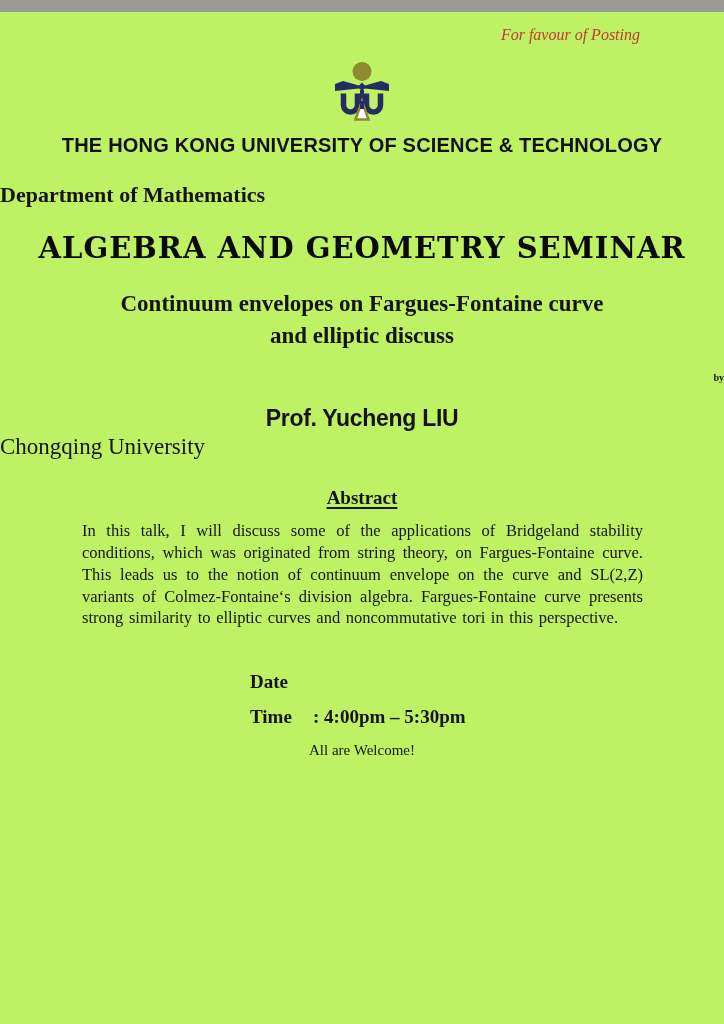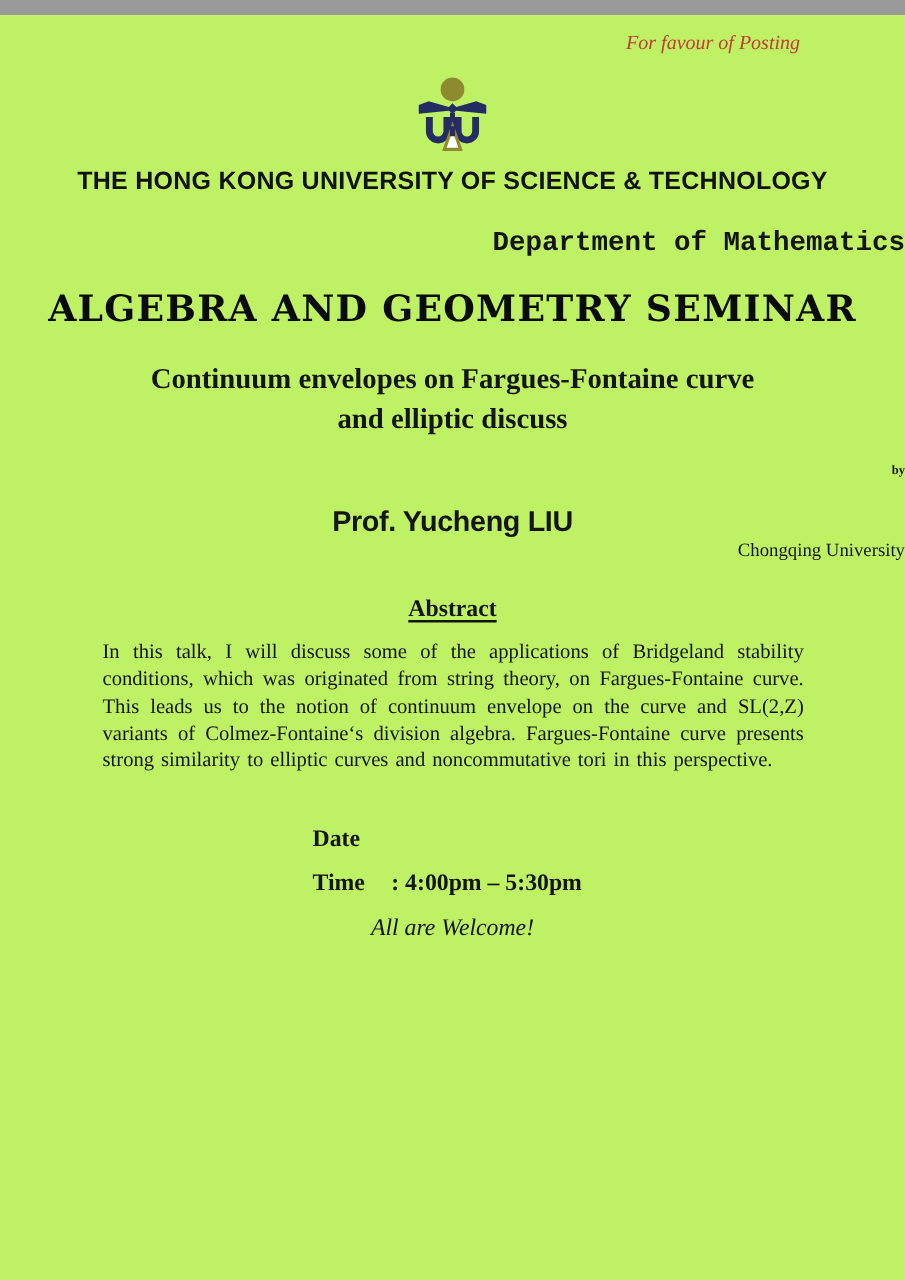--- a/index.html
+++ b/index.html
@@ -31,22 +31,22 @@
     margin-top: 9px;
     text-align: center;
     font-family: "Liberation Sans", sans-serif;
     font-weight: 700;
     font-size: 20px;
     letter-spacing: 0.2px;
     color: #111;
   }
   .department-name {
     margin-top: 25px;
-    text-align: right;
-    font-family: Liberation Mono, monospace;
+    text-align: left;
+    font-family: Liberation Serif, serif;
     font-weight: 700;
     font-size: 22px;
   }
   .seminar-series {
     margin-top: 23px;
     text-align: center;
     font-family: "DejaVu Serif", "Liberation Serif", serif;
     font-weight: 900;
     font-size: 29px;
     letter-spacing: 1px;
@@ -69,23 +69,22 @@
   .speaker-name {
     margin-top: 22px;
     text-align: center;
     font-family: "Liberation Sans", sans-serif;
     font-weight: 700;
     font-size: 23px;
     letter-spacing: -0.3px;
   }
   .speaker-affiliation {
     margin-top: 2px;
-    text-align: right;
-    font-size: 15px;
-    padding-left: 36px;
+    text-align: left;
+    font-size: 23px;
   }
   .abstract-heading {
     margin-top: 27px;
     text-align: center;
     font-weight: 700;
     font-size: 19px;
     text-decoration: underline;
     text-underline-offset: 3px;
     text-decoration-thickness: 1.5px;
   }
@@ -101,22 +100,21 @@
     margin: 42px 0 0 250px;
     font-weight: 700;
     font-size: 19px;
   }
   .details-row { display: flex; margin-bottom: 13px; }
   .details-label { width: 63px; }
   .details-value { white-space: pre; }
   .welcome-note {
     margin-top: 14px;
     text-align: center;
-    font-style: italic;
-    font-size: 19px;
+    font-size: 15px;
   }
 </style>
 </head>
 <body>
 
 <div class="page">
 
   <div class="posting-note">For favour of Posting</div>
 
   <div class="logo-wrap">

